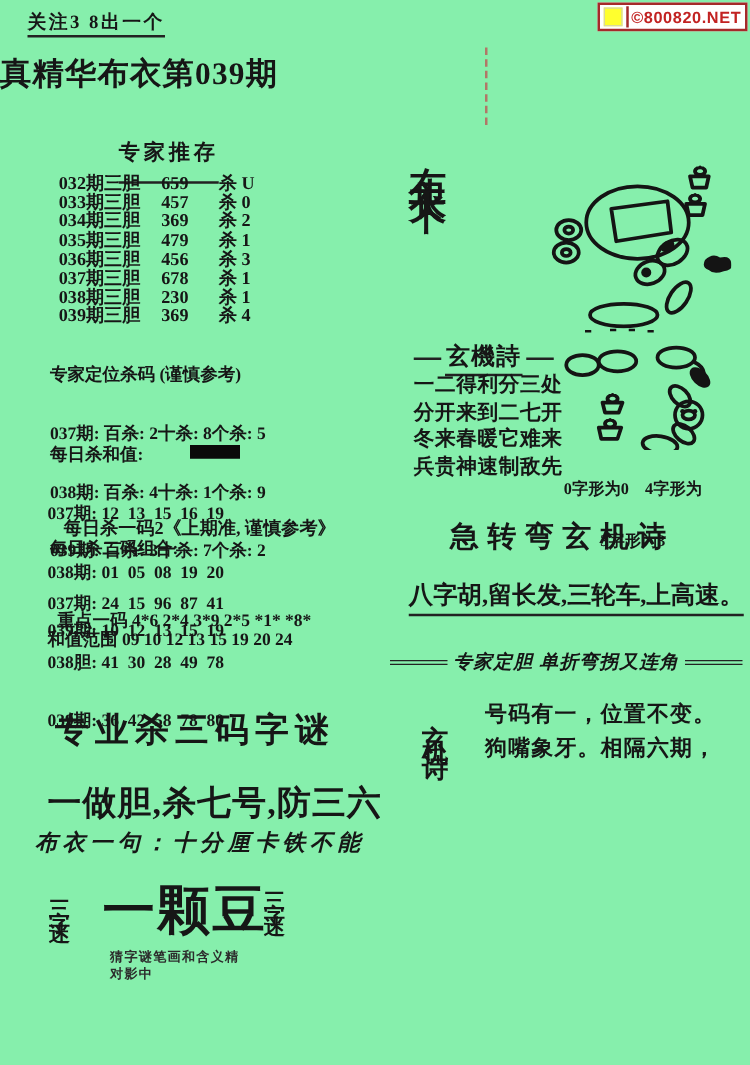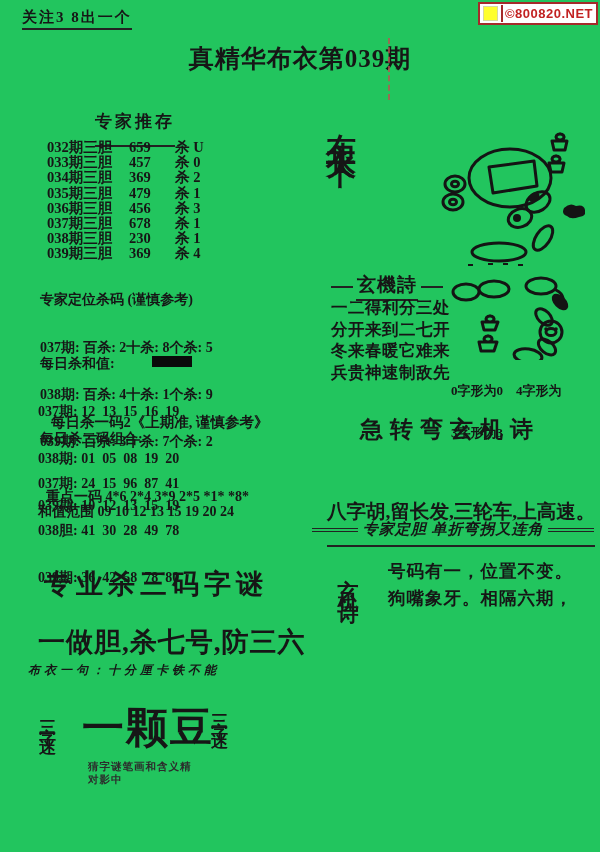--- a/index.html
+++ b/index.html
@@ -1,62 +1,62 @@
 <!DOCTYPE html>
 <html><head>
 <meta charset="utf-8">
 <style>
   html,body{margin:0;padding:0;background:#e8e8e8;}
-  .page{position:relative;width:600px;height:852px;margin:0 auto;background:#22c55e;
+  .page{position:relative;width:600px;height:852px;margin:0 auto;background:#86efac;
         font-family:"Liberation Serif","DejaVu Serif",serif;color:#161616;overflow:hidden;}
   .abs{position:absolute;}
-  .pre{white-space:pre;}
+  .pre{white-space:pre;text-align:center;}
   .vert{writing-mode:vertical-rl;text-orientation:upright;}
 
   
   .note{left:22px;top:8px;font-size:15px;font-weight:bold;border-bottom:2px solid #222;
         padding-bottom:1px;letter-spacing:2px;}
-  .title{left:0;right:0;top:42px;text-align:center;font-size:25px;font-weight:bold;letter-spacing:1px;}
+  .title{left:0;right:0;top:42px;text-align:left;font-size:25px;font-weight:bold;letter-spacing:1px;}
   .fold{left:388px;top:38px;height:62px;border-left:2px dashed #c05050;opacity:.75;}
   .wm{right:2px;top:2px;border:2px solid #a52a2a;background:#fff;display:flex;align-items:center;
       padding:1px 3px;font-family:"Liberation Sans",sans-serif;}
   .wm .sq{width:13px;height:13px;background:#ffff2e;border:1px solid #d8d8a0;}
   .wm .div{width:0;height:17px;border-left:2px solid #a52a2a;margin:0 2px 0 3px;}
   .wm .txt{color:#c22222;font-size:13px;font-weight:bold;letter-spacing:.5px;}
 
   
   .rec-title{left:95px;top:110px;font-size:17px;font-weight:bold;letter-spacing:3px;
              border-bottom:2px solid #222;padding-bottom:12px;}
   .rec-rows{left:47px;top:140px;font-size:14.5px;font-weight:bold;line-height:15.2px;}
   .rec-row{display:flex;}
   .rec-row .c1{width:82px;}
   .rec-row .c2{width:46px;text-align:left;}
   .rec-row .c3{width:60px;}
   .sec-title{font-size:14px;font-weight:bold;}
   .small-rows{font-size:14px;font-weight:bold;line-height:15.8px;}
   .redact{background:#0a0a0a;}
   .riddle-title{left:44px;top:566px;font-size:27px;font-weight:bold;letter-spacing:5px;}
   .riddle-line{left:38px;top:624px;font-size:27px;font-weight:bold;letter-spacing:1px;}
-  .riddle-note{left:28px;top:662px;font-size:12px;font-weight:bold;font-style:italic;letter-spacing:4px;}
+  .riddle-note{left:28px;top:662px;font-size:18px;font-weight:bold;font-style:italic;letter-spacing:4px;}
   .tri{font-size:17px;font-weight:bold;letter-spacing:9px;}
   .big-riddle{left:82px;top:700px;font-size:42px;font-weight:bold;letter-spacing:2px;}
   .sub-small{left:88px;top:760px;font-size:10.5px;font-weight:bold;line-height:13px;
              color:#2c2c2c;filter:blur(.4px);letter-spacing:1px;}
 
   
   .buyi{left:320px;top:110px;font-size:30px;font-weight:bold;letter-spacing:9px;height:280px;}
   .poem-box{left:331px;top:272px;width:112px;text-align:center;}
   .poem-title{display:flex;align-items:center;gap:3px;}
   .poem-title .ln{flex:1;border-top:2px solid #222;}
   .poem-title .t{font-size:19px;font-weight:bold;letter-spacing:1px;border-bottom:2px solid #222;padding:0 1px 1px;}
   .poem-lines{left:331px;top:297px;font-size:16.5px;font-weight:bold;line-height:21.5px;letter-spacing:.5px;}
   .shape-cap{left:451px;top:356px;font-size:13px;font-weight:bold;line-height:14px;}
   .turn-title{left:360px;top:414px;font-size:23px;font-weight:bold;letter-spacing:7px;}
   .turn-line{left:327px;top:462px;font-size:19.5px;font-weight:bold;border-bottom:2px solid #222;
-             padding-bottom:20px;letter-spacing:0;margin-top:36px;}
+             padding-bottom:2px;letter-spacing:0;}
   .dd-bar{left:312px;top:520px;width:282px;display:flex;align-items:center;gap:5px;}
   .dd-bar .dbl{flex:1;border-top:4px double #222;}
   .dd-bar .t{font-size:15px;font-weight:bold;letter-spacing:1px;font-style:italic;white-space:nowrap;}
   .myst-vert{left:334px;top:562px;font-size:21px;font-weight:bold;letter-spacing:12px;height:170px;}
   .myst-lines{left:388px;top:558px;font-size:17.5px;font-weight:bold;line-height:27px;letter-spacing:1px;}
   svg{display:block;}
 </style>
 </head>
 <body>
 

